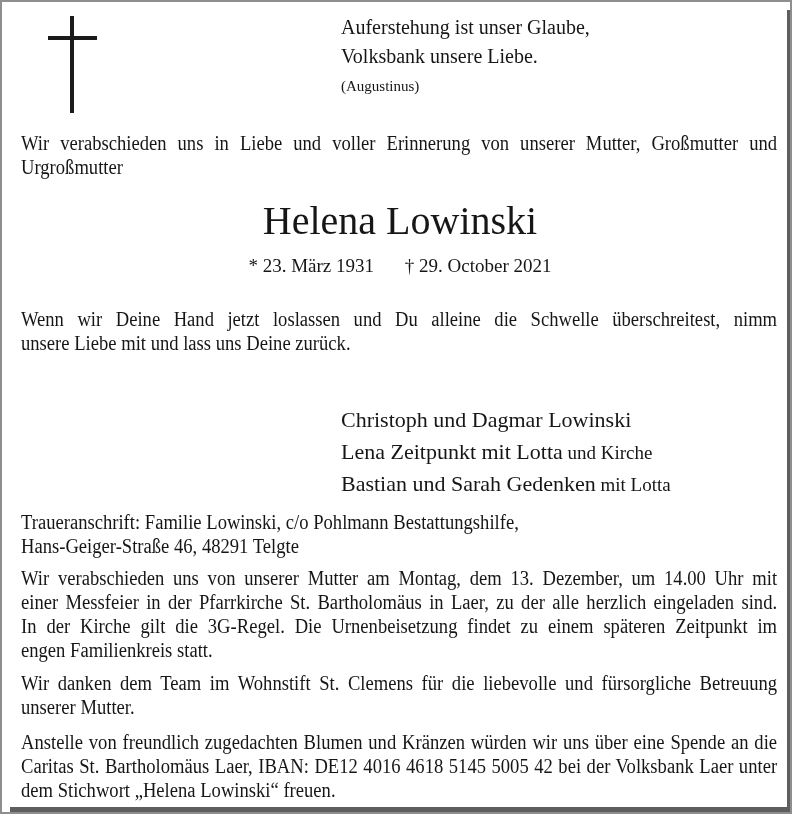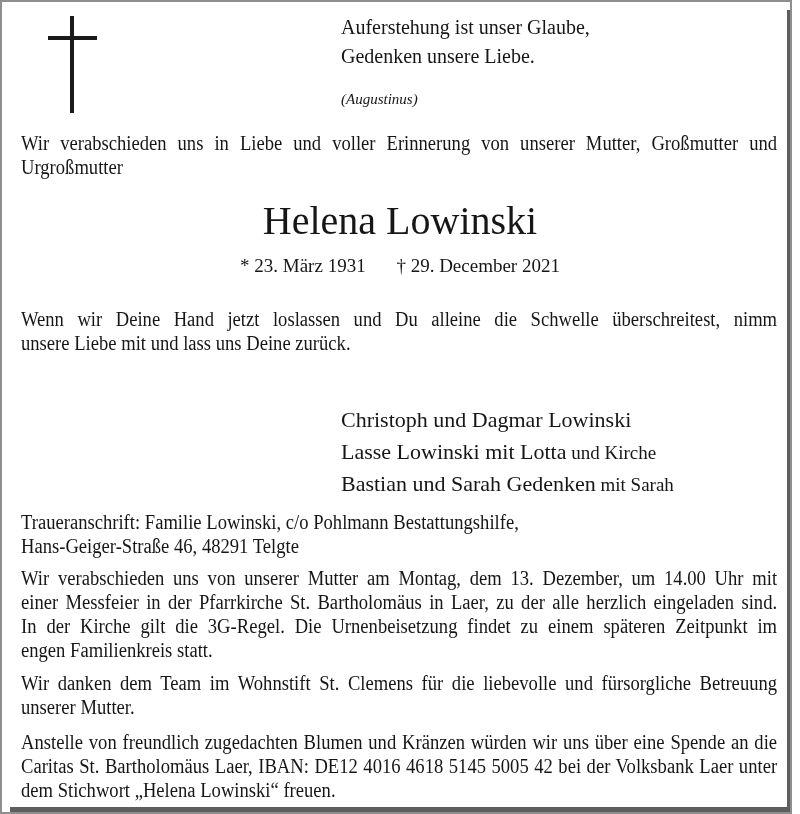--- a/index.html
+++ b/index.html
@@ -11,21 +11,21 @@
   .shadow-r { position:absolute; top:10px; right:2px; bottom:2px; width:3px; background:#5e5e5e; pointer-events:none; }
   .shadow-b { position:absolute; left:10px; right:2px; bottom:2px; height:5px; background:#5e5e5e; pointer-events:none; }
 
   
   .cross { position:absolute; left:0; top:0; width:130px; height:130px; }
   .cross .v { position:absolute; left:70px; top:16px; width:4px; height:97px; background:#1a1a1a; }
   .cross .h { position:absolute; left:48px; top:36px; width:49px; height:4px; background:#1a1a1a; }
 
   
   .quote { position:absolute; left:341px; top:13px; font-size:20px; line-height:29px; }
-  .quote .attr { font-size:15px; line-height:20px; margin-top:18px;font-style:italic; }
+  .quote .attr { font-size:15px; line-height:20px; margin-top:5px; }
 
   
   .jpar { position:absolute; left:21px; width:813px; transform:scaleX(0.93); transform-origin:0 0;
           font-size:20px; line-height:24px; }
   .jline { text-align:justify; text-align-last:justify; }
   .jlast { text-align:left; }
   .lline { text-align:left; }
 
   .p-intro    { top:131px; }
   .p-farewell { top:307px; }
@@ -48,50 +48,50 @@
 
 <div class="page">
 
   <div class="cross">
     <div class="v"></div>
     <div class="h"></div>
   </div>
 
   <div class="quote">
     <div>Auferstehung ist unser Glaube,</div>
-    <div>Gedenken unsere Liebe.</div>
+    <div>Volksbank unsere Liebe.</div>
     <div class="attr">(Augustinus)</div>
   </div>
 
   <div class="jpar p-intro">
     <div class="jline">Wir verabschieden uns in Liebe und voller Erinnerung von unserer Mutter, Großmutter und</div>
     <div class="jlast">Urgroßmutter</div>
   </div>
 
   <div class="name">Helena Lowinski</div>
 
   <div class="dates">
     <span class="birth">* 23. März 1931</span>
-    <span class="death">† 29. December 2021</span>
+    <span class="death">† 29. October 2021</span>
   </div>
 
   <div class="jpar p-farewell">
     <div class="jline">Wenn wir Deine Hand jetzt loslassen und Du alleine die Schwelle überschreitest, nimm</div>
     <div class="jlast">unsere Liebe mit und lass uns Deine zurück.</div>
   </div>
 
   <div class="mourners">
     <div>
       <span>Christoph und Dagmar Lowinski</span><span class="small"></span>
     </div>
     <div>
-      <span>Lasse Lowinski mit Lotta</span><span class="small"> und Kirche</span>
+      <span>Lena Zeitpunkt mit Lotta</span><span class="small"> und Kirche</span>
     </div>
     <div>
-      <span>Bastian und Sarah Gedenken</span><span class="small"> mit Sarah</span>
+      <span>Bastian und Sarah Gedenken</span><span class="small"> mit Lotta</span>
     </div>
   </div>
 
   <div class="jpar p-address">
     <div class="lline">Traueranschrift: Familie Lowinski, c/o Pohlmann Bestattungshilfe,</div>
     <div class="lline">Hans-Geiger-Straße 46, 48291 Telgte</div>
   </div>
 
   <div class="jpar p-service">
     <div class="jline">Wir verabschieden uns von unserer Mutter am Montag, dem 13. Dezember, um 14.00 Uhr mit</div>

